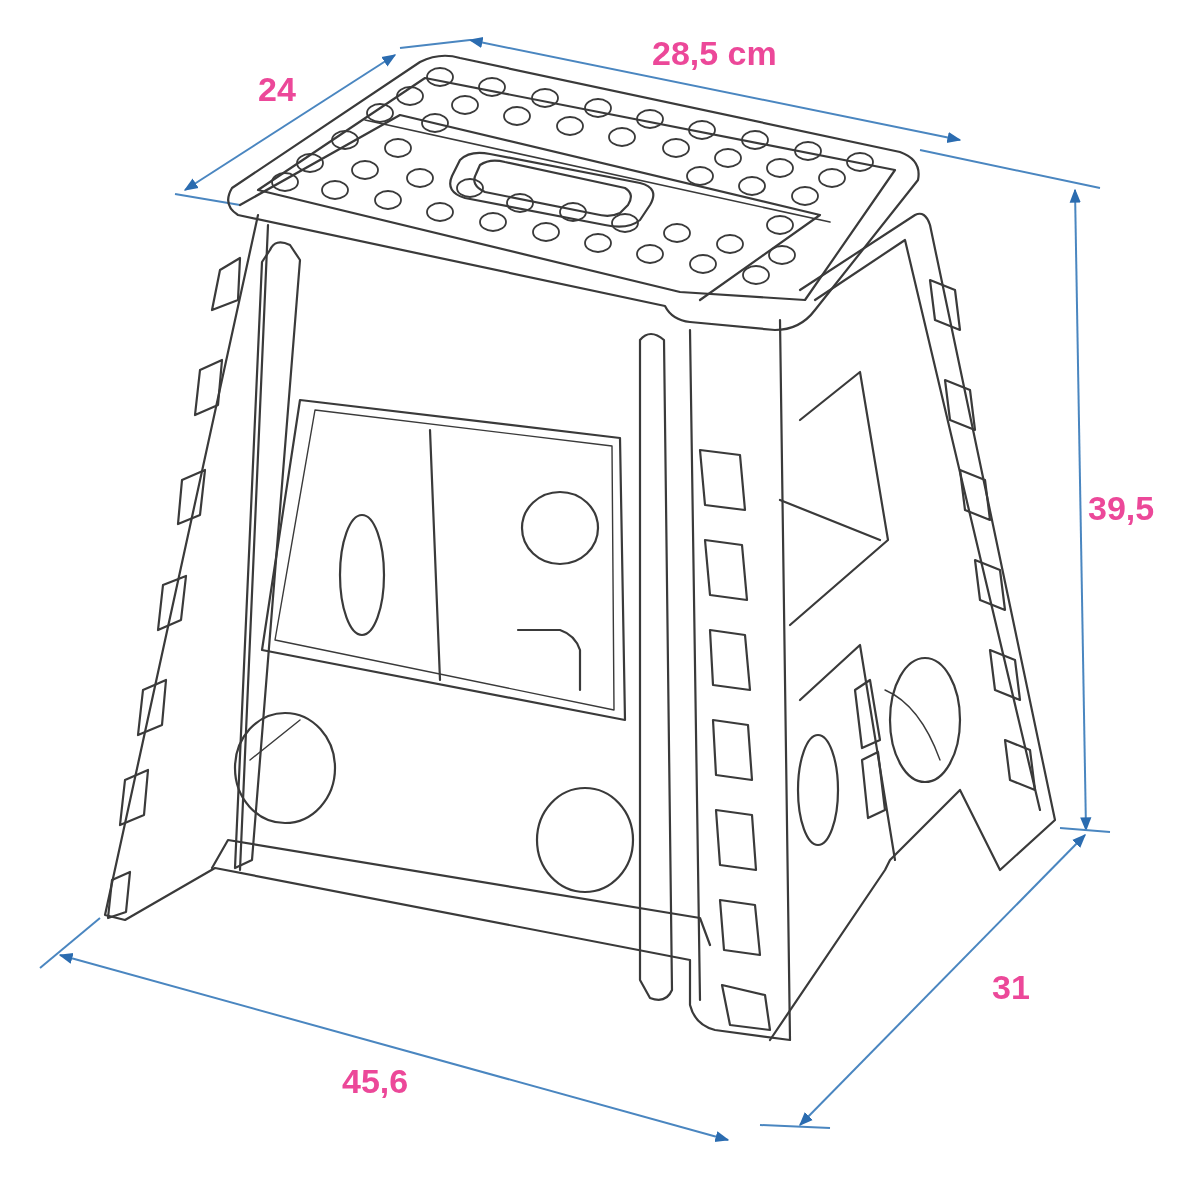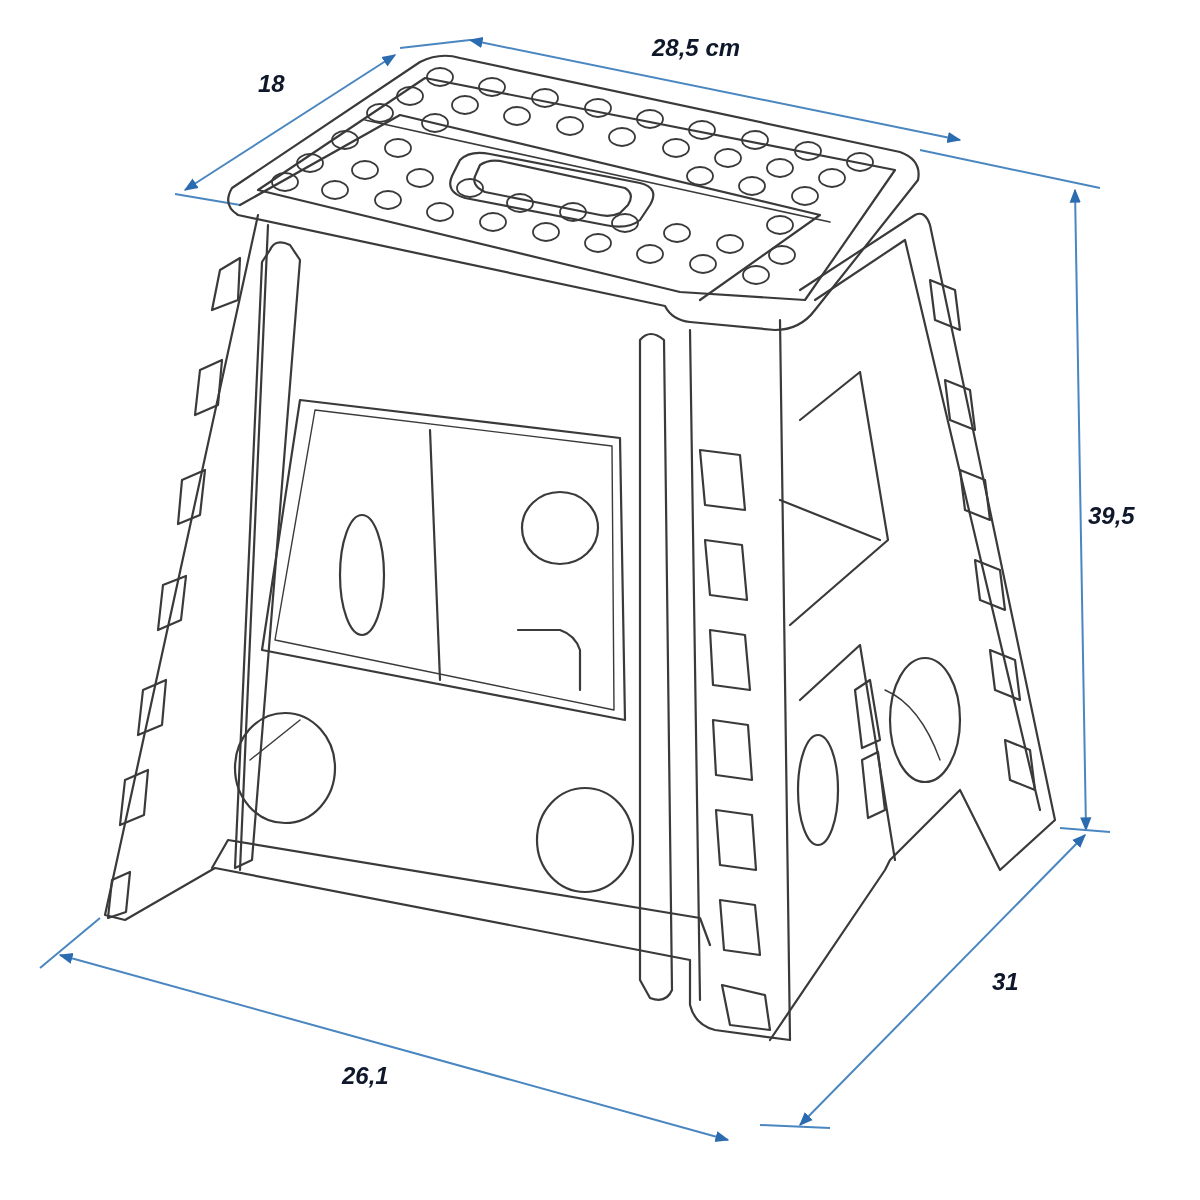--- a/index.html
+++ b/index.html
@@ -1,25 +1,25 @@
 <!DOCTYPE html>
 <html><head>
 <meta charset="utf-8">
 <style>
   html, body { margin: 0; padding: 0; background: #ffffff; }
   body { width: 1200px; height: 1200px; overflow: hidden; position: relative; font-family: "Liberation Sans", sans-serif; }
   .canvas { position: absolute; left: 0; top: 0; width: 1200px; height: 1200px; }
   svg { position: absolute; left: 0; top: 0; }
   .dim-label {
     position: absolute; font-family: "Liberation Sans", sans-serif;
-    font-weight: 700; color: #0f172a; font-size: 24px; line-height: 1; white-space: nowrap; font-style: italic;
+    font-weight: 700; color: #ec4899; font-size: 34px; line-height: 1; white-space: nowrap;
   }
   .lbl-top { left: 652px; top: 36px; }
   .lbl-left { left: 258px; top: 72px; }
-  .lbl-right { left: 1088px; top: 491px; margin-top: 13px; }
+  .lbl-right { left: 1088px; top: 491px; }
   .lbl-depth { left: 992px; top: 970px; }
   .lbl-bottom { left: 342px; top: 1064px; }
 </style>
 </head>
 <body>
 
 <div class="canvas">
 
   <svg width="1200" height="1200" viewBox="0 0 1200 1200">
     <defs>
@@ -153,17 +153,17 @@
       <path d="M960,470 L985,480 L990,520 L965,510 Z"></path>
       <path d="M975,560 L1000,570 L1005,610 L980,600 Z"></path>
       <path d="M990,650 L1015,660 L1020,700 L995,690 Z"></path>
       <path d="M1005,740 L1030,750 L1035,790 L1010,780 Z"></path>
       <path d="M855,690 L870,680 L880,740 L862,748 Z"></path>
       <path d="M862,760 L878,752 L885,810 L868,818 Z"></path>
     </g>
   </svg>
 
   <div class="dim-label lbl-top">28,5 cm</div>
-  <div class="dim-label lbl-left">18</div>
+  <div class="dim-label lbl-left">24</div>
   <div class="dim-label lbl-right">39,5</div>
   <div class="dim-label lbl-depth">31</div>
-  <div class="dim-label lbl-bottom">26,1</div>
+  <div class="dim-label lbl-bottom">45,6</div>
 </div>
 
 </body></html>

